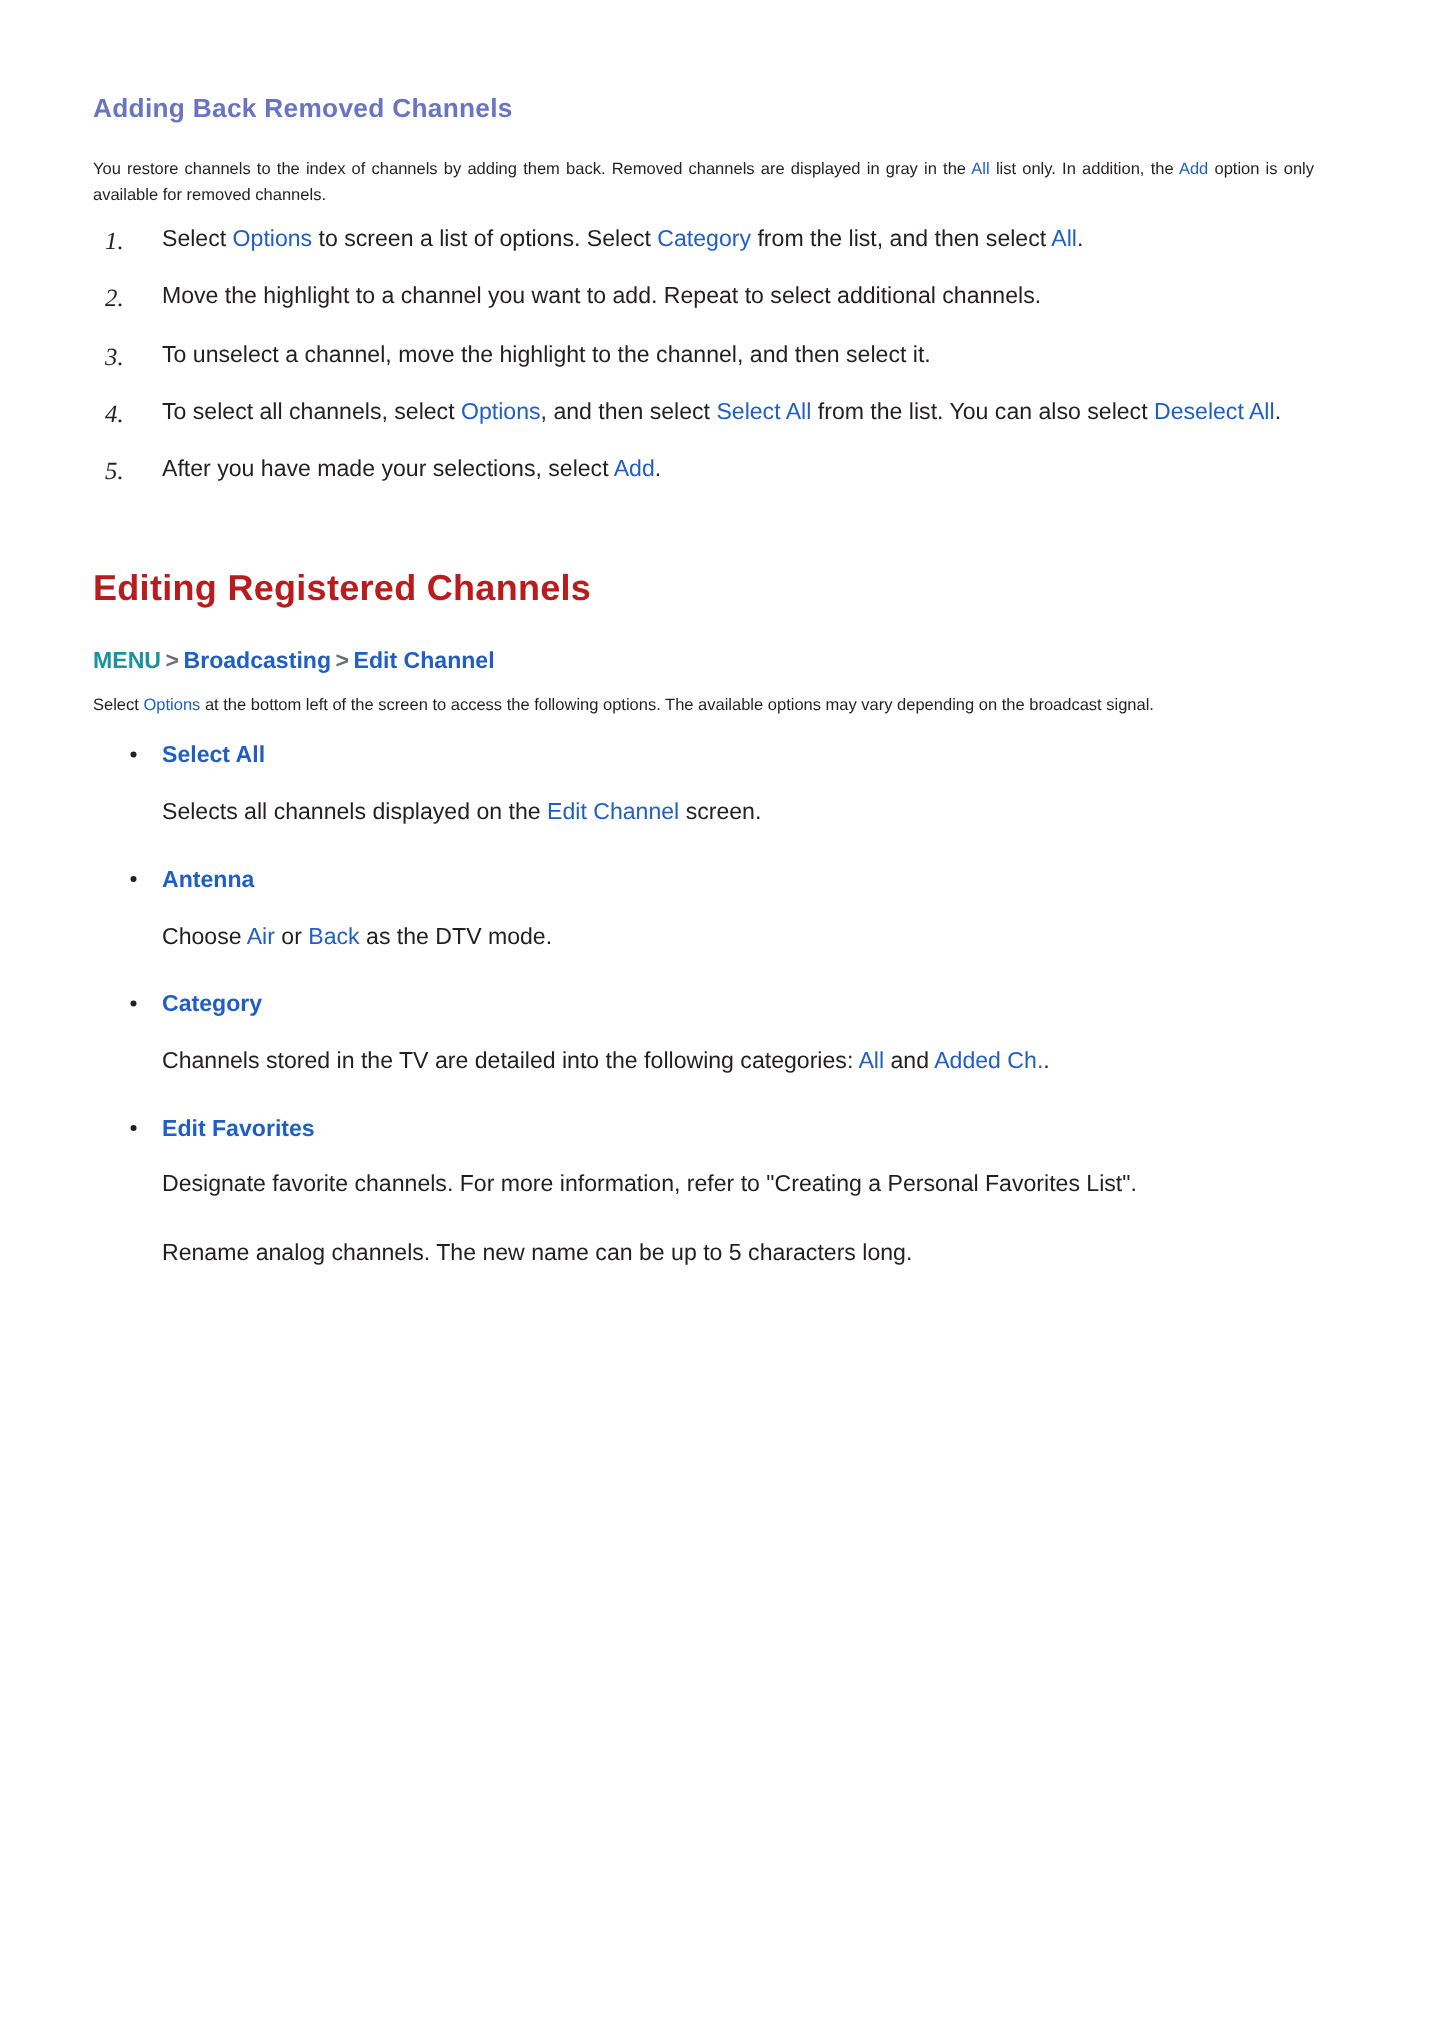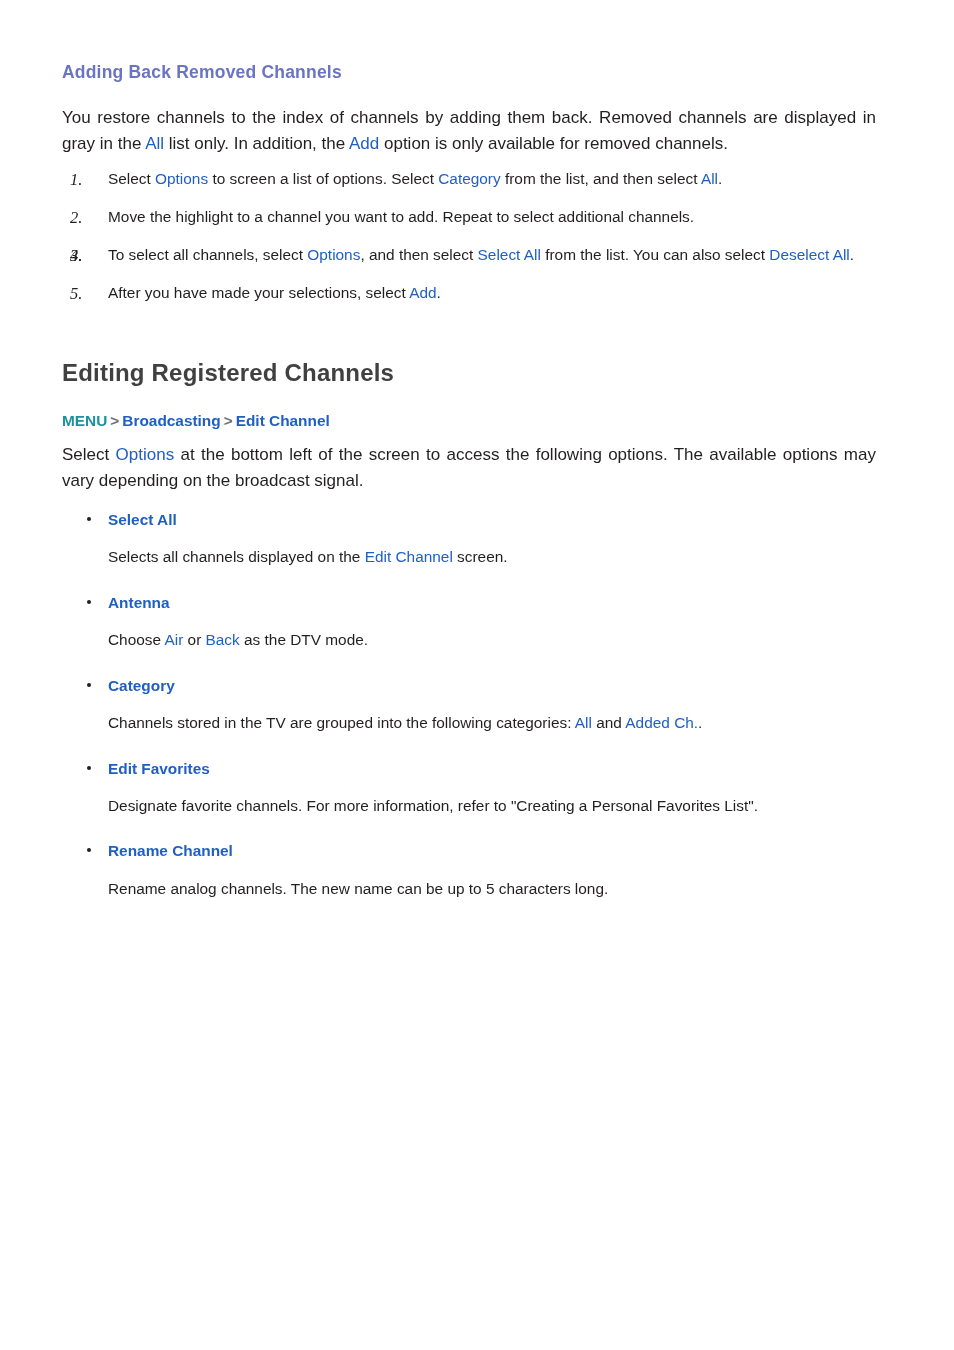--- a/index.html
+++ b/index.html
@@ -27,27 +27,27 @@
     margin: 0 0 22px 0;
     font-size: 17.5px;
     font-weight: bold;
     color: #6a74c2;
     letter-spacing: 0.2px;
   }
   h1.main-head {
     margin: 54px 0 22px 0;
     font-size: 24px;
     font-weight: bold;
-    color: #404040;
+    color: #b91c1c;
     letter-spacing: 0.2px;
   }
 
   p.body {
     margin: 0 0 6px 0;
-    font-size: 17px;
+    font-size: 11px;
     line-height: 1.52;
     text-align: justify;
     text-justify: inter-word;
   }
 
   .lnk { color: #1f5fc4; }
   .lnk-teal { color: #1a93a0; text-align: center; }
   .sep { color: #6d6e71; padding: 0 3px; }
 
   .breadcrumb {
@@ -118,21 +118,21 @@
 
     <h2 class="sec-head">Adding Back Removed Channels</h2>
 
     <p class="body"><span>You restore channels to the index of channels by adding them back. Removed channels are displayed in gray in the </span><span class="lnk">All</span><span> list only. In addition, the </span><span class="lnk">Add</span><span> option is only available for removed channels.</span></p>
 
     <ol class="steps">
       <li><span class="num">1.</span><span>Select </span><span class="lnk">Options</span><span> to screen a list of options. Select </span><span class="lnk">Category</span><span> from the list, and then select </span><span class="lnk">All</span><span>.</span></li>
 
       <li><span class="num">2.</span><span>Move the highlight to a channel you want to add. Repeat to select additional channels.</span></li>
 
-      <li><span class="num">3.</span></li>
+      <li><span class="num">3.</span><span>To unselect a channel, move the highlight to the channel, and then select it.</span></li>
 
       <li><span class="num">4.</span><span>To select all channels, select </span><span class="lnk">Options</span><span>, and then select </span><span class="lnk">Select All</span><span> from the list. You can also select </span><span class="lnk">Deselect All</span><span>.</span></li>
 
       <li><span class="num">5.</span><span>After you have made your selections, select </span><span class="lnk">Add</span><span>.</span></li>
     </ol>
 
     <h1 class="main-head">Editing Registered Channels</h1>
 
     <div class="breadcrumb"><span class="lnk-teal">MENU</span><span class="sep">&gt;</span><span class="lnk">Broadcasting</span><span class="sep">&gt;</span><span class="lnk">Edit Channel</span></div>
 
@@ -145,29 +145,28 @@
         <div class="opt-desc"><span>Selects all channels displayed on the </span><span class="lnk">Edit Channel</span><span> screen.</span></div>
       </li>
 
       <li>
         <div class="opt-title"><span class="dot"></span><span>Antenna</span></div>
         <div class="opt-desc"><span>Choose </span><span class="lnk">Air</span><span> or </span><span class="lnk">Back</span><span> as the DTV mode.</span></div>
       </li>
 
       <li>
         <div class="opt-title"><span class="dot"></span><span>Category</span></div>
-        <div class="opt-desc"><span>Channels stored in the TV are grouped into the following categories: </span><span class="lnk">All</span><span> and </span><span class="lnk">Added Ch.</span><span>.</span></div>
+        <div class="opt-desc"><span>Channels stored in the TV are detailed into the following categories: </span><span class="lnk">All</span><span> and </span><span class="lnk">Added Ch.</span><span>.</span></div>
       </li>
 
       <li>
         <div class="opt-title"><span class="dot"></span><span>Edit Favorites</span></div>
         <div class="opt-desc"><span>Designate favorite channels. For more information, refer to "Creating a Personal Favorites List".</span></div>
       </li>
 
       <li>
-        <div class="opt-title"><span class="dot"></span><span>Rename Channel</span></div>
         <div class="opt-desc"><span>Rename analog channels. The new name can be up to 5 characters long.</span></div>
       </li>
 
 
     </ul>
   </div>
 </div>
 
 </body></html>

